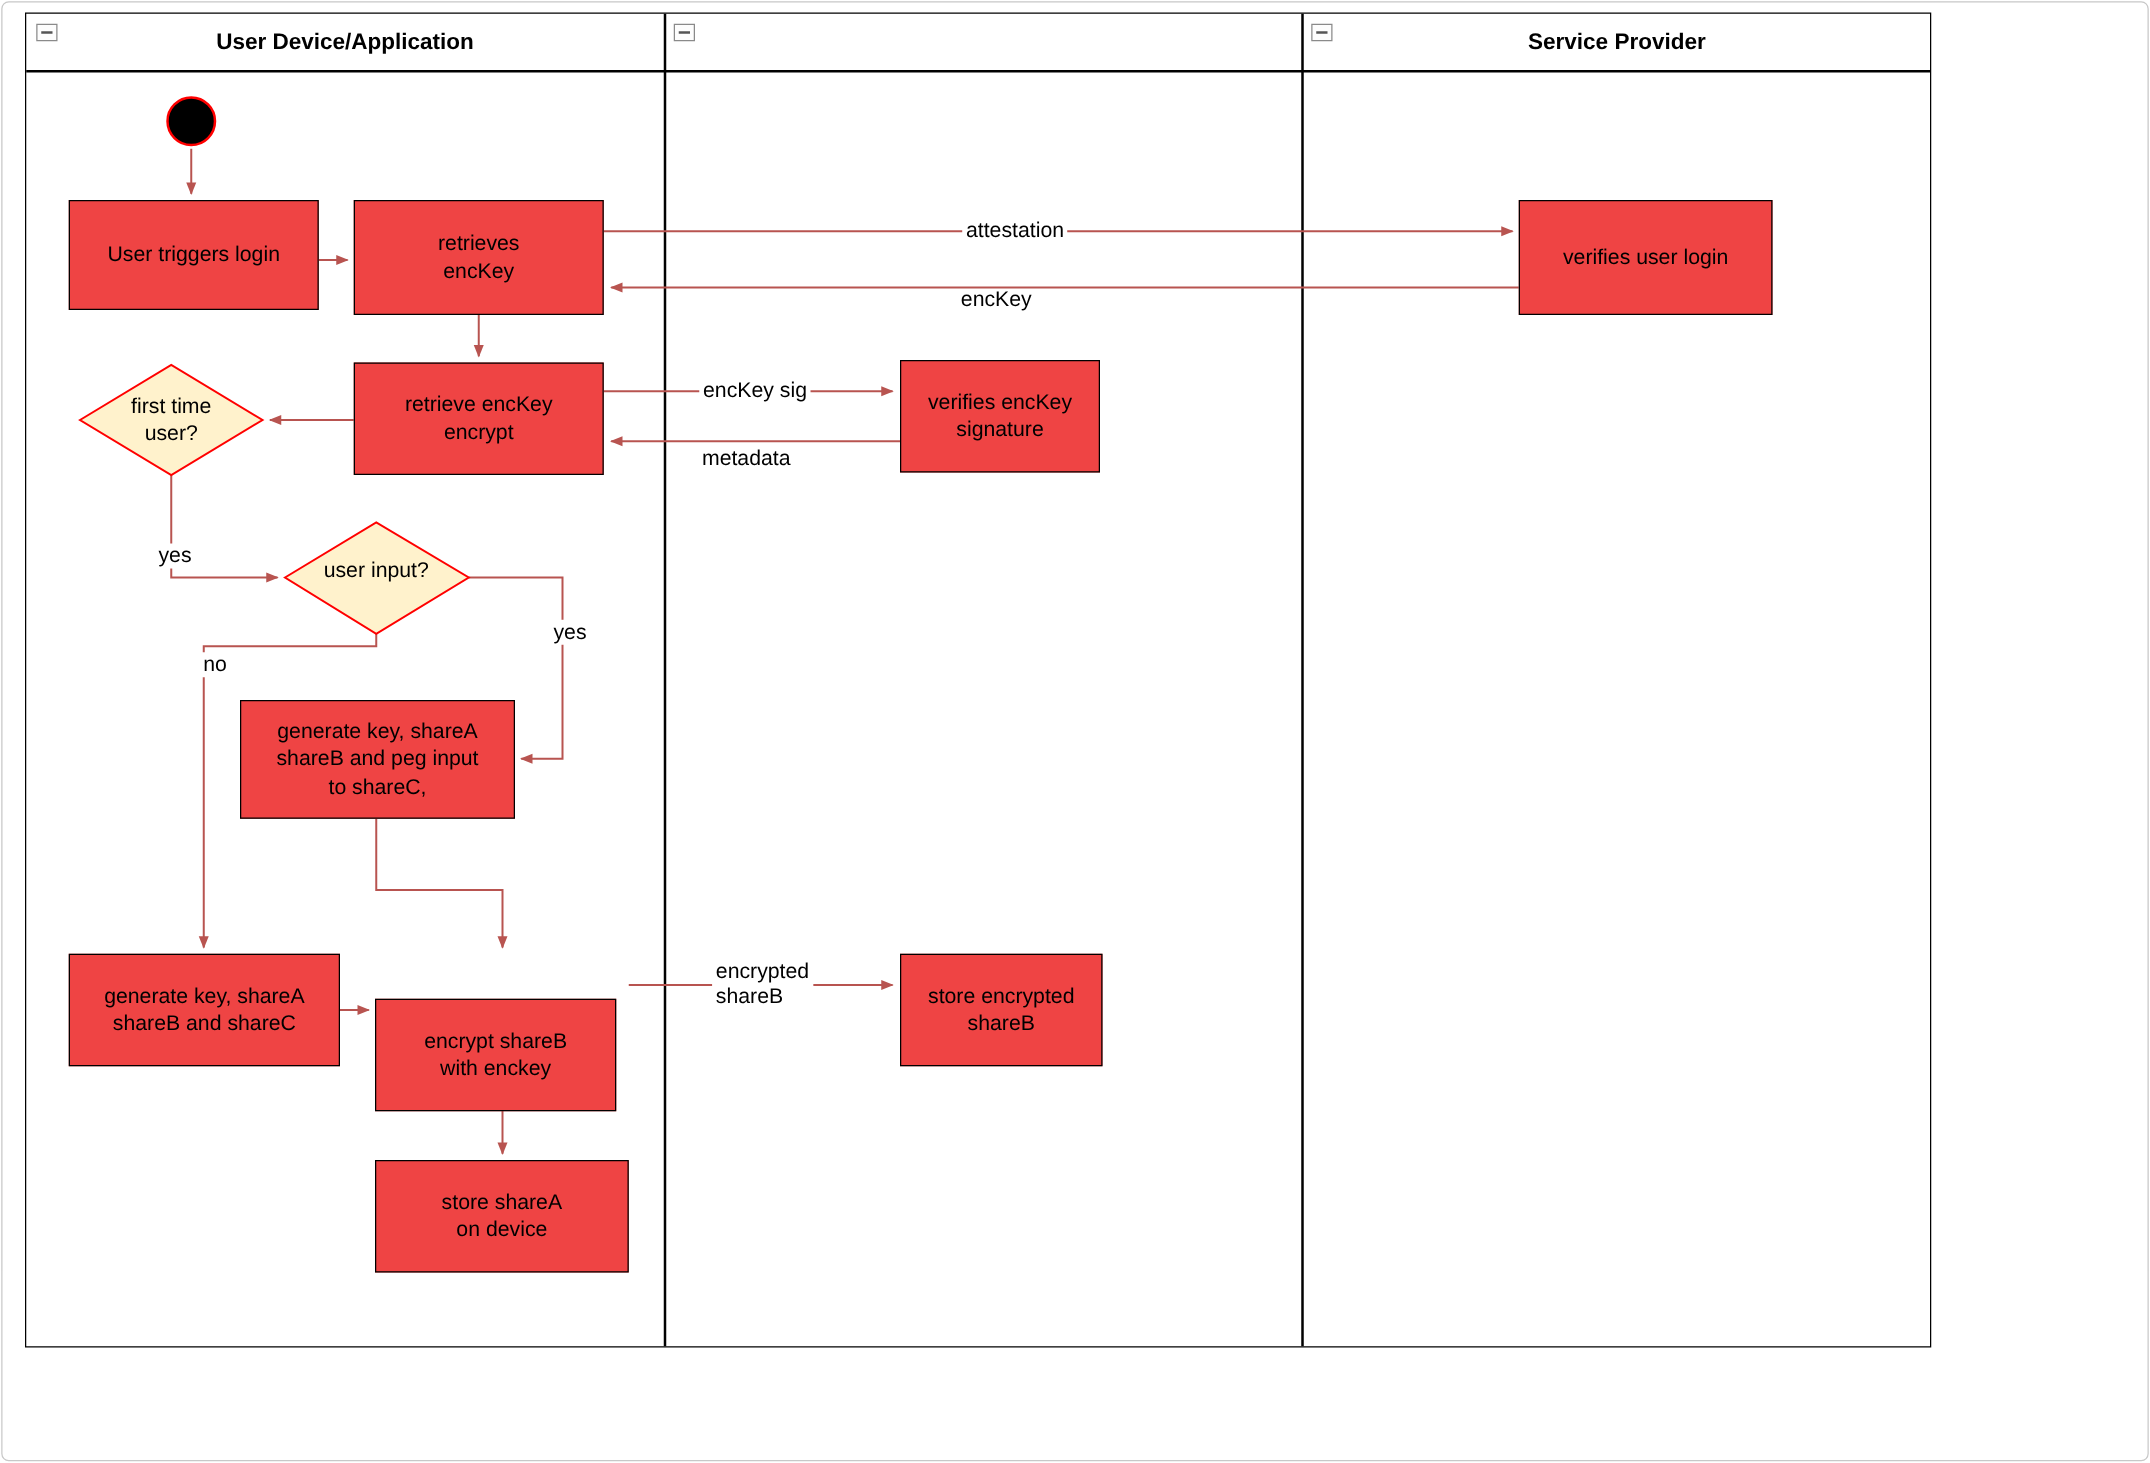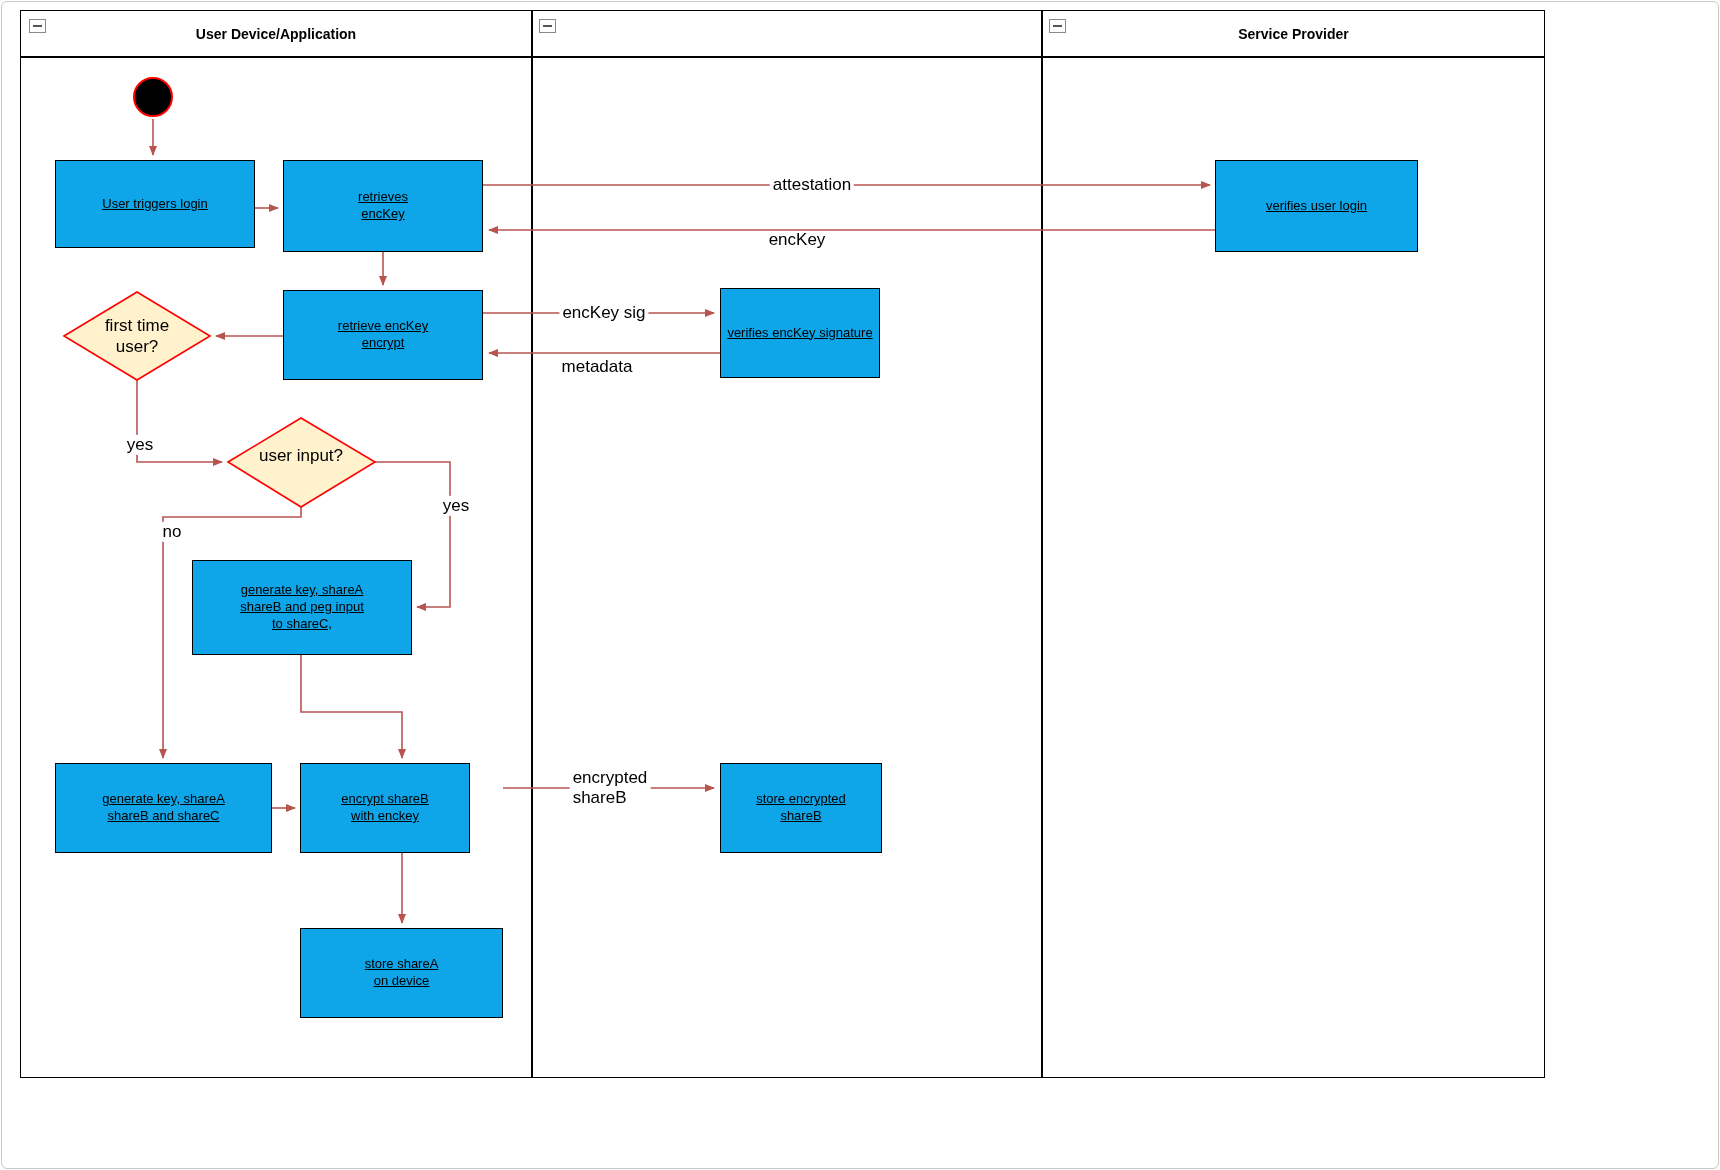--- a/index.html
+++ b/index.html
@@ -5,30 +5,30 @@
   * { margin:0; padding:0; box-sizing:border-box; }
   html,body { width:1720px; height:1170px; background:#ffffff;
     font-family:"Liberation Sans", sans-serif; color:#000; position:relative; overflow:hidden; }
   .frame { position:absolute; inset:1px; border:1px solid #c8c8c8; border-radius:6px; pointer-events:none; }
 
   
   .pool { position:absolute; left:20px; top:10px; width:1525px; height:1068px; border:1.5px solid #000; background:transparent; }
   .lane-divider { position:absolute; top:0; width:1.5px; height:100%; background:#000; }
   .header-line { position:absolute; left:0; top:45px; width:100%; height:1.5px; background:#000; }
   .lane-title { position:absolute; top:0; height:45px; display:flex; align-items:center; justify-content:center;
-    font-weight:bold; font-size:14px; }
+    font-weight:bold; font-size:18px; }
   .collapse { position:absolute; width:17px; height:14px; border:1px solid #8a8a8a; background:#fdfdfd; }
   .collapse i { position:absolute; left:3px; right:3px; top:50%; height:1.5px; margin-top:-1px; background:#555; display:block; }
 
   
   svg.edges { position:absolute; left:0; top:0; width:1720px; height:1170px; }
 
   
-  .node { position:absolute; border:1.5px solid #000; background:#0ea5e9; display:flex; align-items:center; justify-content:center;
-    text-align:center; font-size:13px; line-height:1.3; white-space:pre-line; padding:2px;text-decoration:underline; }
+  .node { position:absolute; border:1.5px solid #000; background:#ef4444; display:flex; align-items:center; justify-content:center;
+    text-align:center; font-size:17px; line-height:1.3; white-space:pre-line; padding:2px; }
   .diamond-label { position:absolute; transform:translate(-50%,-50%); text-align:center; font-size:17px; line-height:1.25;
     white-space:pre-line; }
   .edge-label { position:absolute; transform:translate(-50%,-50%); text-align:left; font-size:17px; line-height:1.2;
     white-space:pre-line; background:#fff; padding:0 3px; }
   .edge-label.nobg { background:transparent; }
 </style>
 </head>
 <body>
 
 <div class="frame"></div>
@@ -85,21 +85,21 @@
 encKey</div>
 <div class="node" style="left:1215px;top:160px; width:203px; height:92px">verifies user login</div>
 <div class="node" style="left:283px; top:290px; width:200px; height:90px">retrieve encKey
 encrypt</div>
 <div class="node" style="left:720px; top:288px; width:160px; height:90px">verifies encKey signature</div>
 <div class="node" style="left:192px; top:560px; width:220px; height:95px">generate key, shareA
 shareB and peg input
 to shareC,</div>
 <div class="node" style="left:55px;  top:763px; width:217px; height:90px">generate key, shareA
 shareB and shareC</div>
-<div class="node" style="left:300px; top:763px; width:170px; height:90px">encrypt shareB
+<div class="node" style="left:300px; top:799px; width:193px; height:90px">encrypt shareB
 with enckey</div>
 <div class="node" style="left:720px; top:763px; width:162px; height:90px">store encrypted
 shareB</div>
 <div class="node" style="left:300px; top:928px; width:203px; height:90px">store shareA
 on device</div>
 
 <div class="diamond-label" style="left:137px; top:336px">first time
 user?</div>
 <div class="diamond-label" style="left:301px; top:456px">user input?</div>
 

